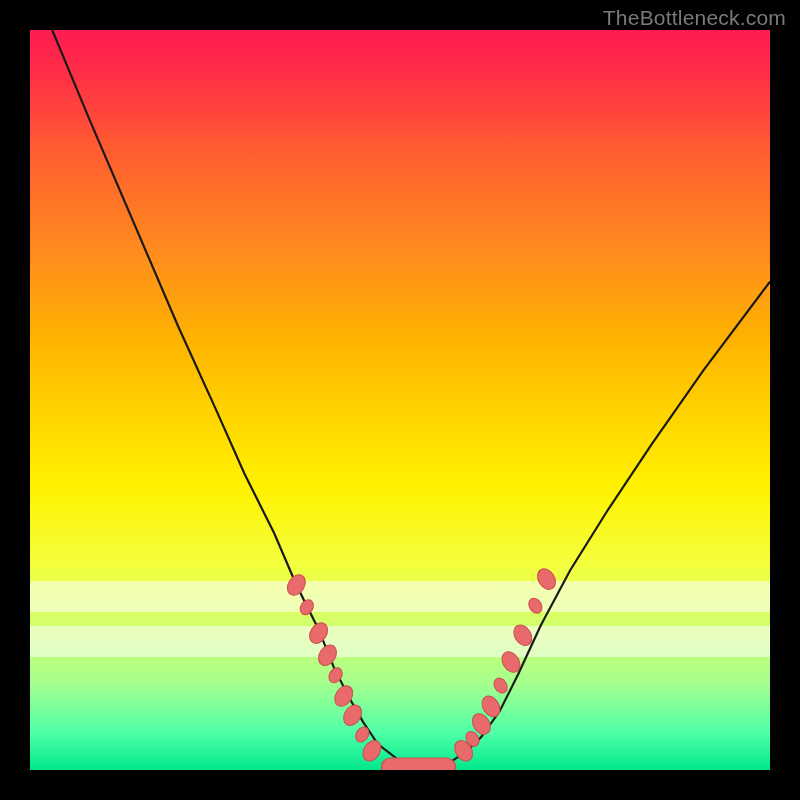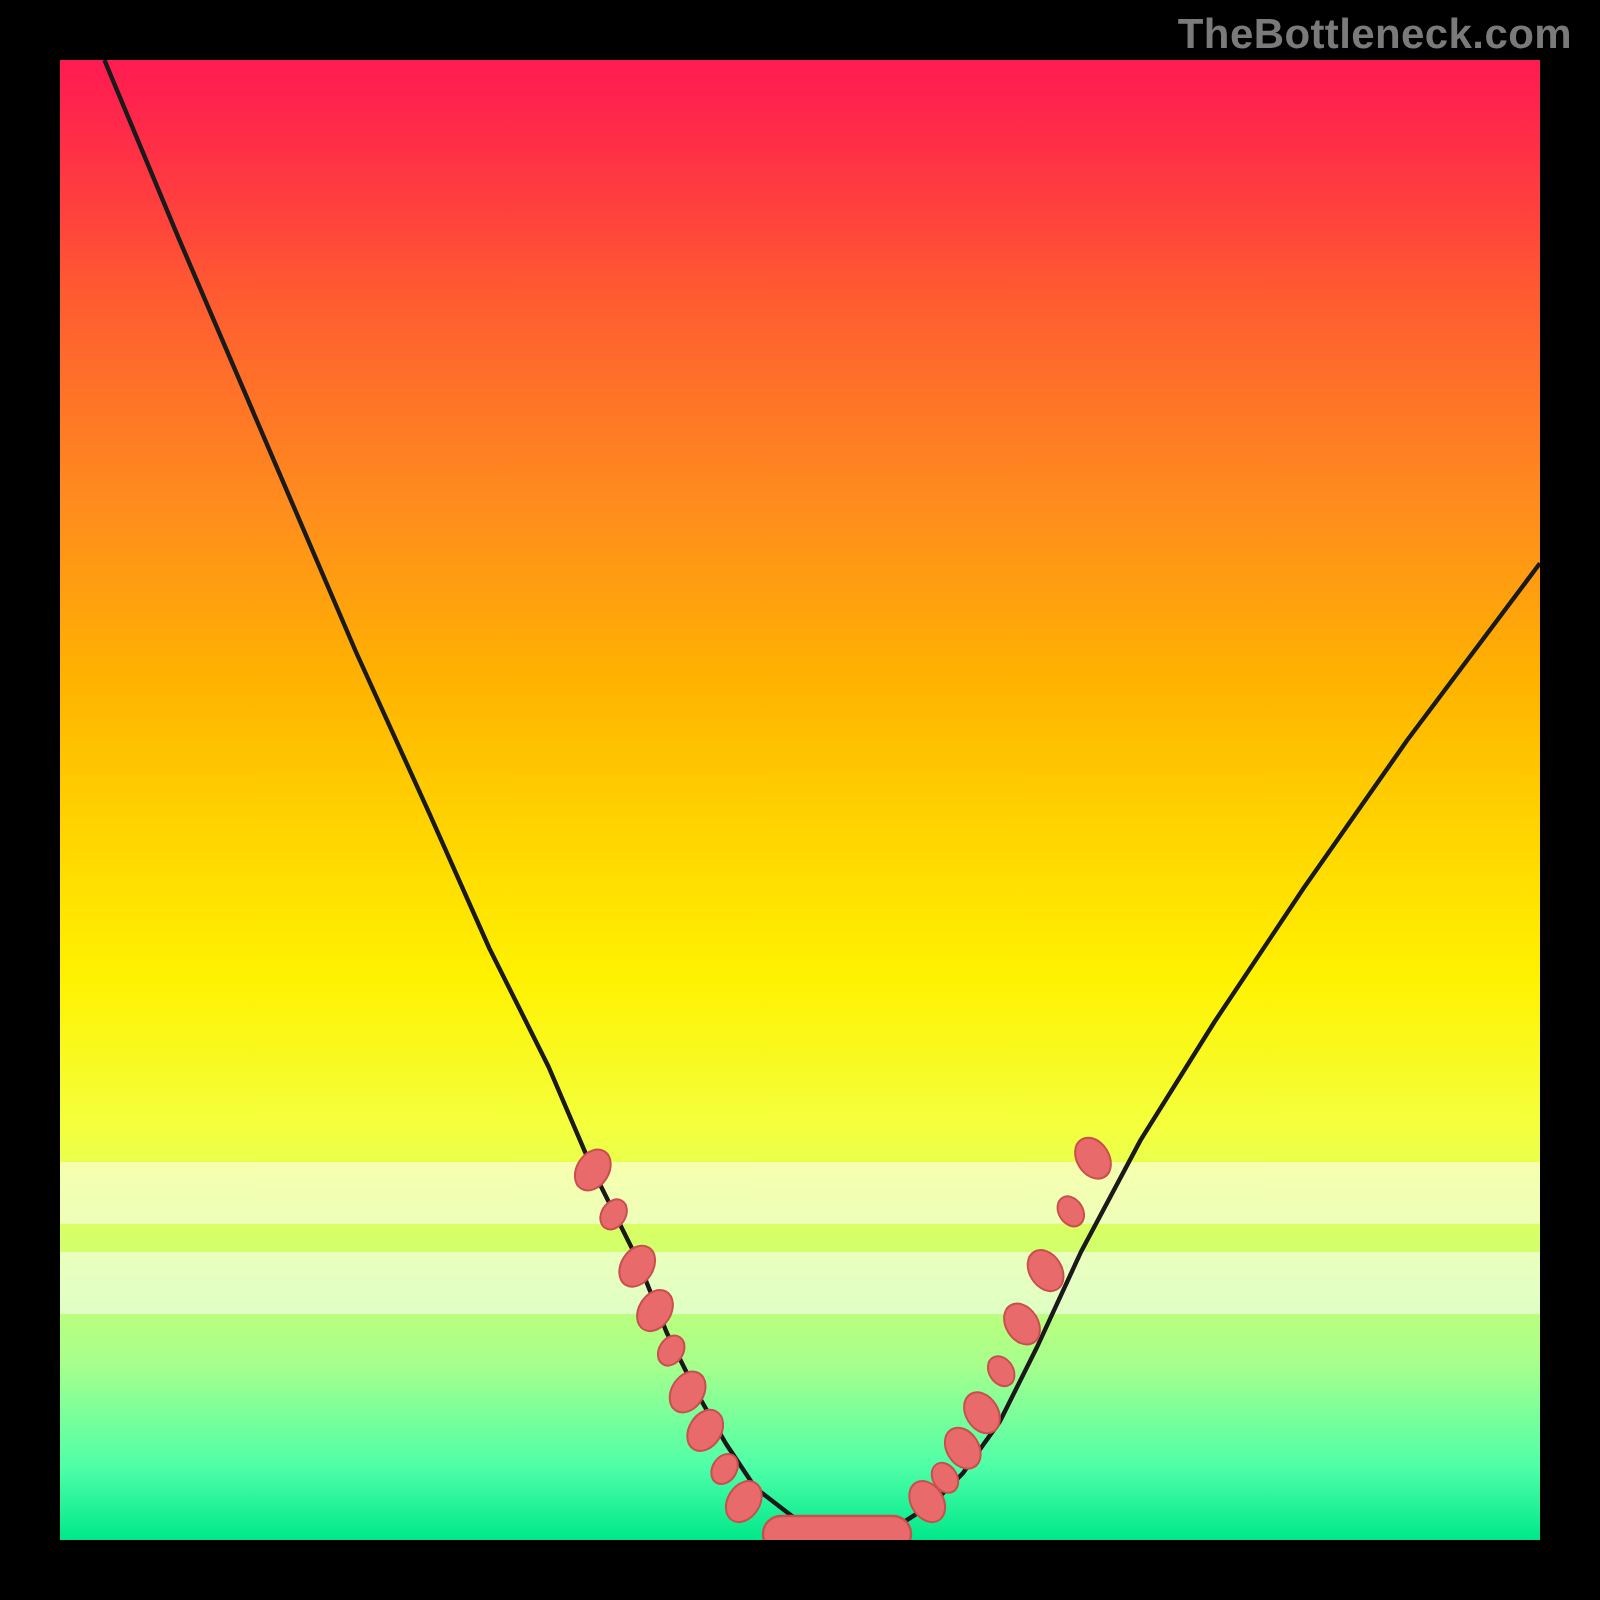--- a/index.html
+++ b/index.html
@@ -50,21 +50,21 @@
     position: absolute;
     left: 0; right: 0;
     background: rgba(255,255,255,0.55);
   }
   .watermark {
     position: absolute;
     top: 6px;
     right: 14px;
     color: #7a7a7a;
     font-size: 21px;
-    font-weight: 700;
+    font-weight: 400;
     letter-spacing: 0.2px;
     user-select: none;
   }
   svg.curve {
     position: absolute;
     left: 30px;
     top: 30px;
     width: 740px;
     height: 740px;
     pointer-events: none;

